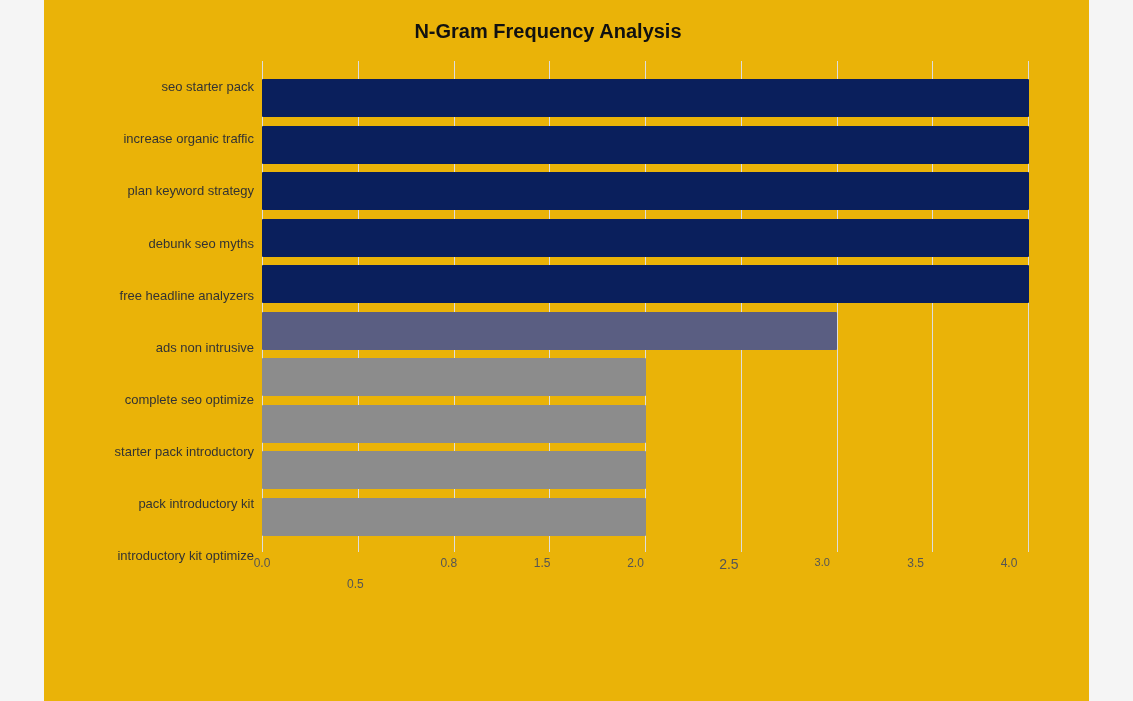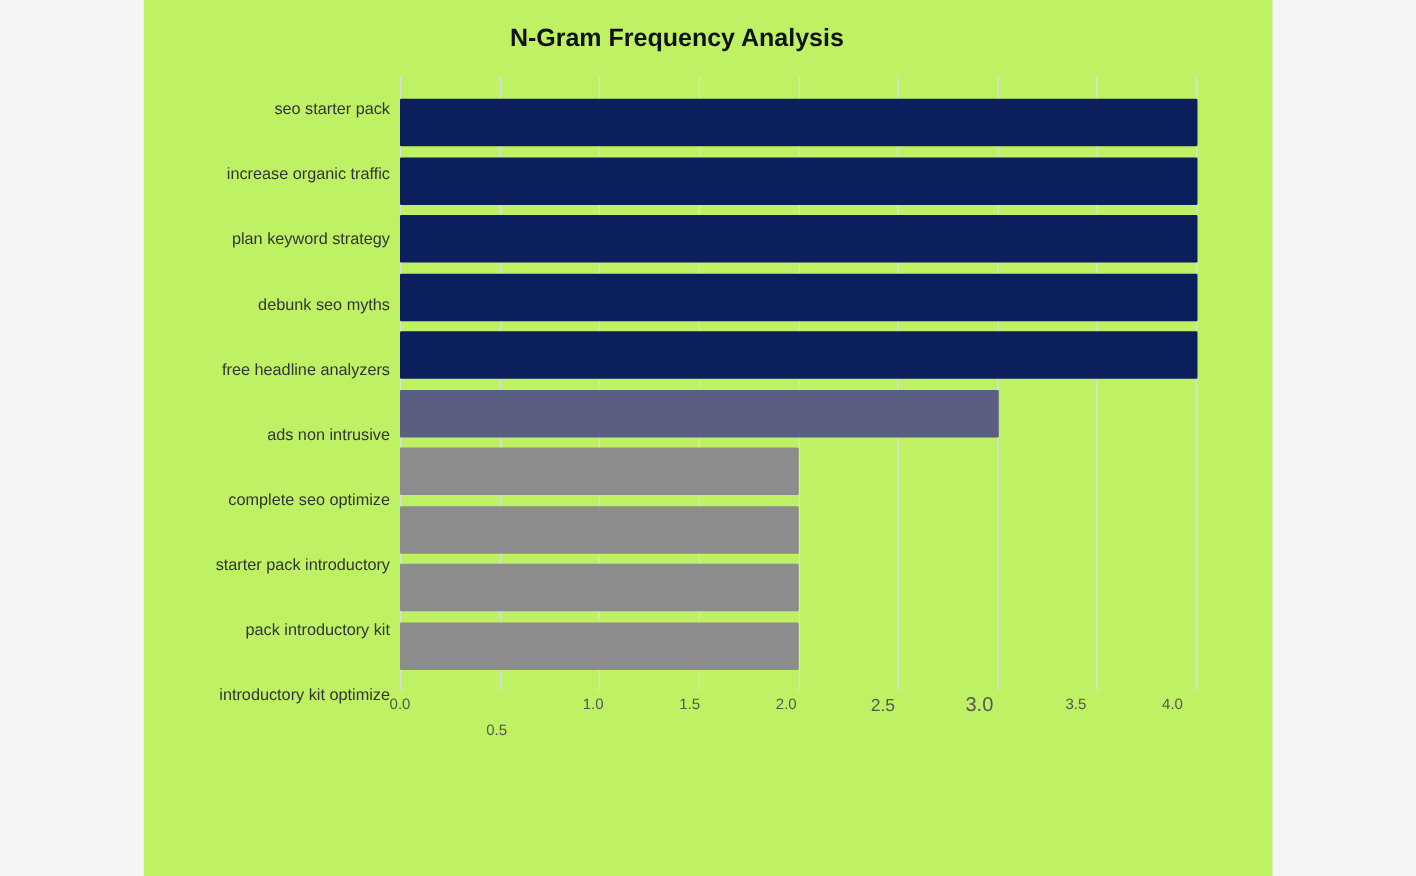--- a/index.html
+++ b/index.html
@@ -6,25 +6,25 @@
     body {
       background: #f5f5f5;
       font-family: Arial, sans-serif;
       width: 1133px;
       height: 701px;
       display: flex;
       align-items: center;
       justify-content: center;
     }
     .chart-container {
-      background: #bef264;
-      width: 903px;
+      background: #eab308;
+      width: 1045px;
       height: 701px;
       position: relative;
-      padding: 20px 60px 80px 10px;
+      padding: 20px 60px 80px 23px;
     }
     .chart-title {
       text-align: center;
       font-size: 20px;
       font-weight: bold;
       color: #111;
       margin-bottom: 18px;
     }
     .chart-area {
       display: flex;
@@ -164,24 +164,24 @@
             <div class="bar" style="width: 50%; background-color: rgb(140, 140, 140);"></div>
           </div>
           <div class="bar-row">
             <div class="bar" style="width: 50%; background-color: rgb(140, 140, 140);"></div>
           </div>
         </div>
       <div class="x-axis-container">
         <div class="x-ticks-row" id="x-ticks-row">
             <span class="x-tick" style="font-size: 12px; color: rgb(85, 85, 85);">0.0</span>
             <span class="x-tick" style="font-size: 12px; color: rgb(85, 85, 85); margin-top: 21px;">0.5</span>
-            <span class="x-tick" style="font-size: 12px; color: rgb(85, 85, 85);">1.0</span>
+            <span class="x-tick" style="font-size: 12px; color: rgb(85, 85, 85);">0.8</span>
             <span class="x-tick" style="font-size: 12px; color: rgb(85, 85, 85);">1.5</span>
             <span class="x-tick" style="font-size: 12px; color: rgb(85, 85, 85);">2.0</span>
             <span class="x-tick" style="font-size: 14px; color: rgb(85, 85, 85);">2.5</span>
-            <span class="x-tick" style="font-size: 16px; color: rgb(85, 85, 85);">3.0</span>
+            <span class="x-tick" style="font-size: 11px; color: rgb(85, 85, 85);">3.0</span>
             <span class="x-tick" style="font-size: 12px; color: rgb(85, 85, 85);">3.5</span>
             <span class="x-tick" style="font-size: 12px; color: rgb(85, 85, 85);">4.0</span>
           </div>
       </div>
     </div>
   </div>
 </div>
 
 </body></html>

